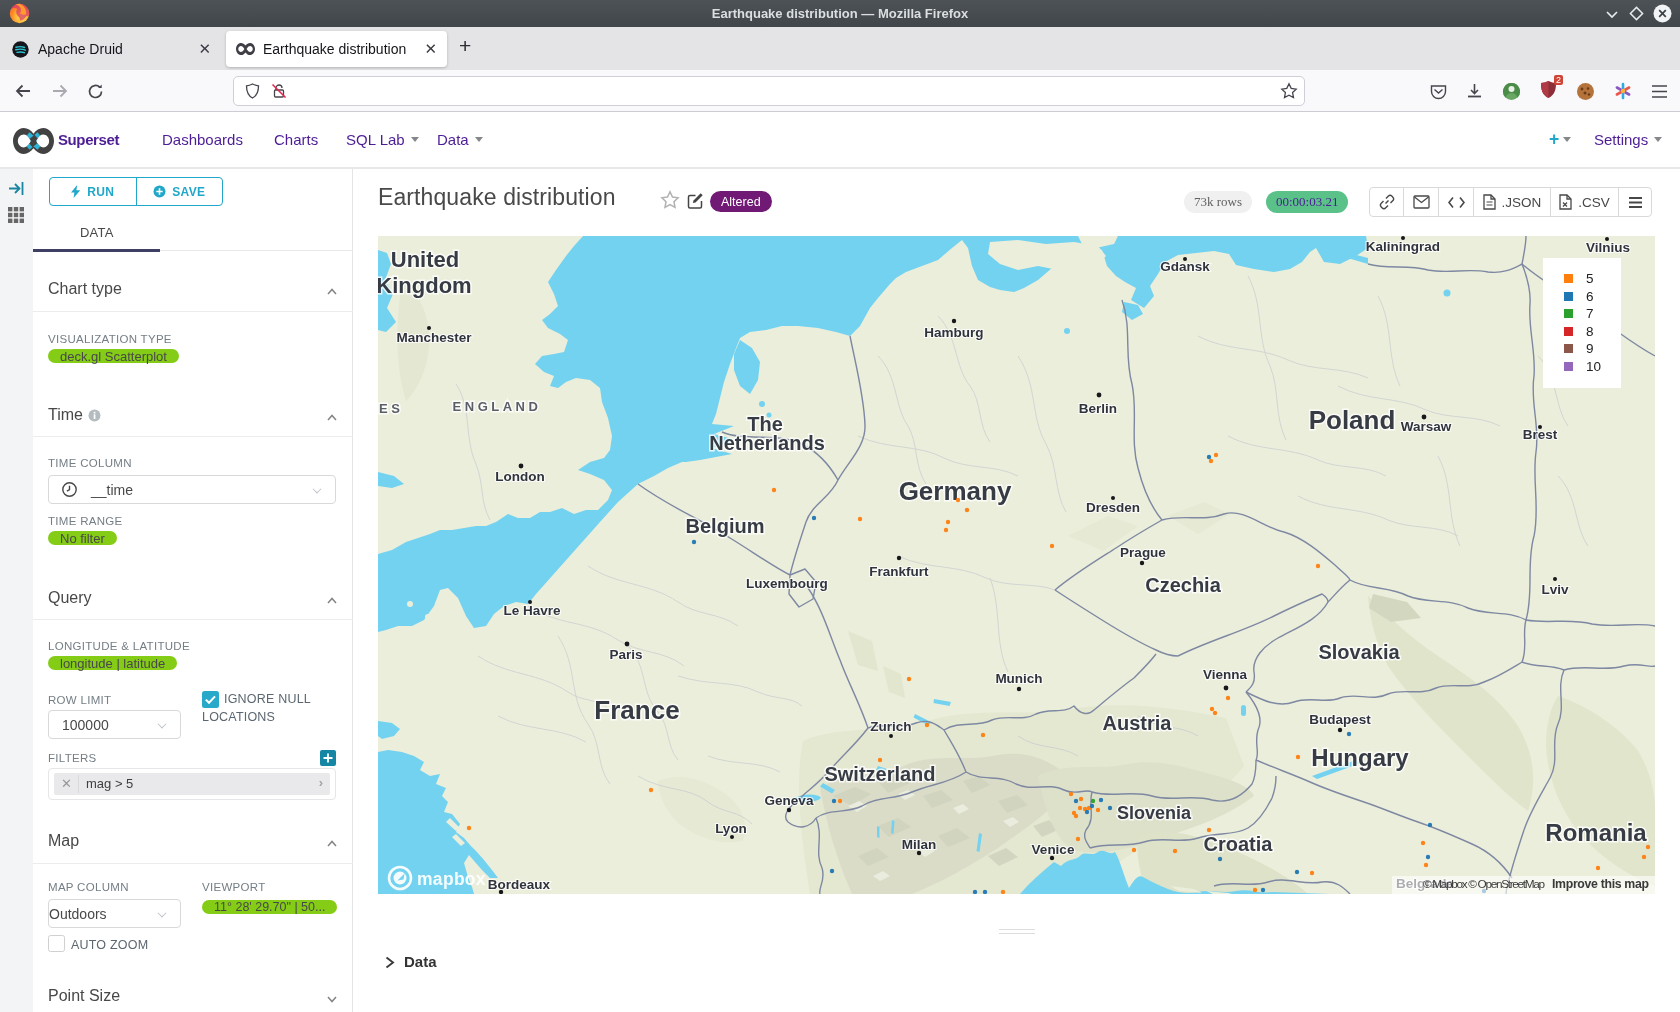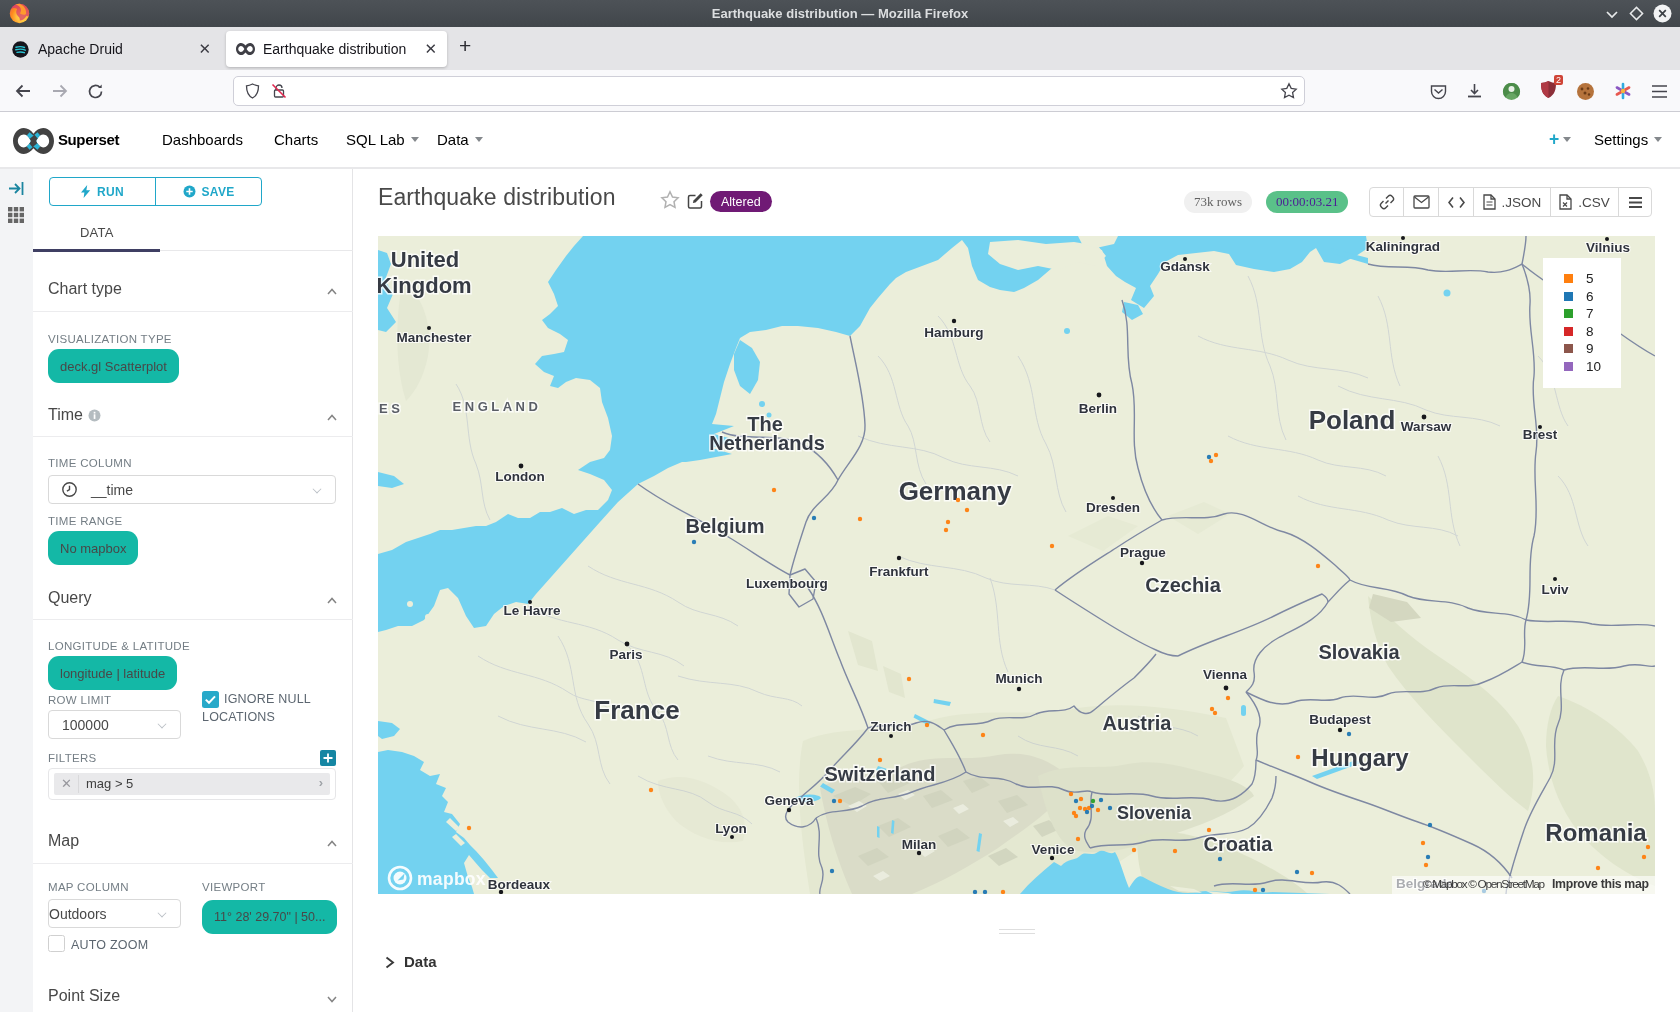--- a/index.html
+++ b/index.html
@@ -22,40 +22,40 @@
 .navbtn { position:absolute; top:0px; height:42px; display:flex; align-items:center; color:#43434b; }
 .urlbox { position:absolute; left:233px; top:6px; width:1072px; height:30px; background:#fff;
   border:1px solid #cfcfd8; border-radius:5px; display:flex; align-items:center; font-size:14.2px; }
 .urltext { color:#15141a; white-space:nowrap; overflow:hidden; }
 .urltext .dim { color:#72727e; }
 .tb-icons { position:absolute; right:12px; top:0; height:42px; display:flex; align-items:center; gap:19px; }
 
 .ssnav { position:absolute; left:0; top:112px; width:1680px; height:57px; background:#fff;
   border-bottom:2px solid #e8e8ea; }
 .ssnav .item { position:absolute; top:0; height:55px; display:flex; align-items:center;
-  font-size:15px; color:#000000; }
+  font-size:15px; color:#4c1d95; }
 .sslogo-text { font-size:23px; font-weight:bold; color:#444; letter-spacing:-0.4px; }
 .caret { display:inline-block; width:0; height:0; border-left:4px solid transparent;
   border-right:4px solid transparent; border-top:5px solid #84888c; margin-left:6px; }
 .iconstrip { position:absolute; left:0; top:169px; width:33px; height:843px; background:#f3f4f6; }
 .cpanel { position:absolute; left:33px; top:169px; width:320px; height:843px; background:#fff;
   border-right:1px solid #e4e4e6; }
-.runsave { position:absolute; left:16px; top:8px; width:213px; height:29px; display:flex;
+.runsave { position:absolute; left:16px; top:8px; width:174px; height:29px; display:flex;
   border:1px solid #20a7c9; border-radius:4px; color:#20a7c9; font-size:12px; font-weight:bold; }
 .runsave .half { flex:1; display:flex; align-items:center; justify-content:center; gap:6px; letter-spacing:.3px; }
 .runsave .half + .half { border-left:1px solid #20a7c9; }
 .cptabs { position:absolute; left:0; top:48px; width:320px; height:34px; border-bottom:1px solid #e8e8ea; }
 .cptabs .t { position:absolute; left:47px; top:8px; font-size:13px; color:#484848; font-weight:500; letter-spacing:.2px;}
 .cptabs .ink { position:absolute; left:0px; bottom:-2px; width:127px; height:3px; background:#3f3f63; }
 .sec { position:absolute; left:0; width:320px; }
 .sec .hdr { position:absolute; left:15px; font-size:16px; color:#484848; }
 .sec .chev { position:absolute; right:16px; width:10px; height:10px; }
 .divider { position:absolute; left:0; width:320px; border-top:1px solid #ececee; }
 .lbl { position:absolute; font-size:11.5px; color:#747e85; letter-spacing:.3px; }
-.pill { position:absolute; height:34px; background:#14b8a6; border-radius:11px; color:#484848;
+.pill { position:absolute; height:14px; background:#84cc16; border-radius:11px; color:#484848;
   font-size:13px; display:flex; align-items:center; padding:0 12px; white-space:nowrap; }
 .selbox { position:absolute; height:29px; background:#fff; border:1px solid #d9d9d9; border-radius:4px;
   display:flex; align-items:center; font-size:14px; color:#484848; }
 .selcaret { position:absolute; width:8px; height:8px; border-right:1.6px solid #b9bfc4; border-bottom:1.6px solid #b9bfc4; transform:rotate(45deg) scale(.78); top:9px; }
 
 .main { position:absolute; left:354px; top:169px; width:1326px; height:843px; background:#fff; }
 .charttitle { position:absolute; left:24px; top:15px; font-size:23px; color:#494949; letter-spacing:.1px;}
 .badge-gold { position:absolute; left:356px; top:22px; height:21px; padding:0 11px; background:#701a75;
   border-radius:11px; color:#fff; font-size:12.5px; display:flex; align-items:center; }
 .rowpill { position:absolute; height:22px; border-radius:11px; font-size:13px;
@@ -275,21 +275,21 @@
   <div class="lbl" style="left:15px;top:288px">TIME COLUMN</div>
   <div class="selbox" style="left:15px;top:306px;width:288px">
     <svg style="margin-left:13px" width="15" height="15" viewBox="0 0 15 15">
         <circle cx="7.5" cy="7.5" r="6.7" fill="none" stroke="#484848" stroke-width="1.4"></circle>
         <path d="M7.5 3.8v3.9l-2.6 1.5" stroke="#484848" stroke-width="1.4" fill="none"></path>
       </svg>
     <span style="margin-left:14px">__time</span>
     <span class="selcaret" style="right:14px"></span>
   </div>
   <div class="lbl" style="left:15px;top:346px">TIME RANGE</div>
-  <div class="pill" style="left:15px;top:362px">No mapbox</div>
+  <div class="pill" style="left:15px;top:362px">No filter</div>
 
   <div class="sec" style="top:420px">
       <div class="hdr">Query</div>
     <svg class="chev" style="top:7px" viewBox="0 0 10 10">
         <path d="M1 7l4-4.5L9 7" stroke="#848484" stroke-width="1.5" fill="none"></path>
       </svg>
     </div>
   <div class="divider" style="top:450px"></div>
   <div class="lbl" style="left:15px;top:471px">LONGITUDE &amp; LATITUDE</div>
   <div class="pill" style="left:15px;top:487px">longitude | latitude</div>

